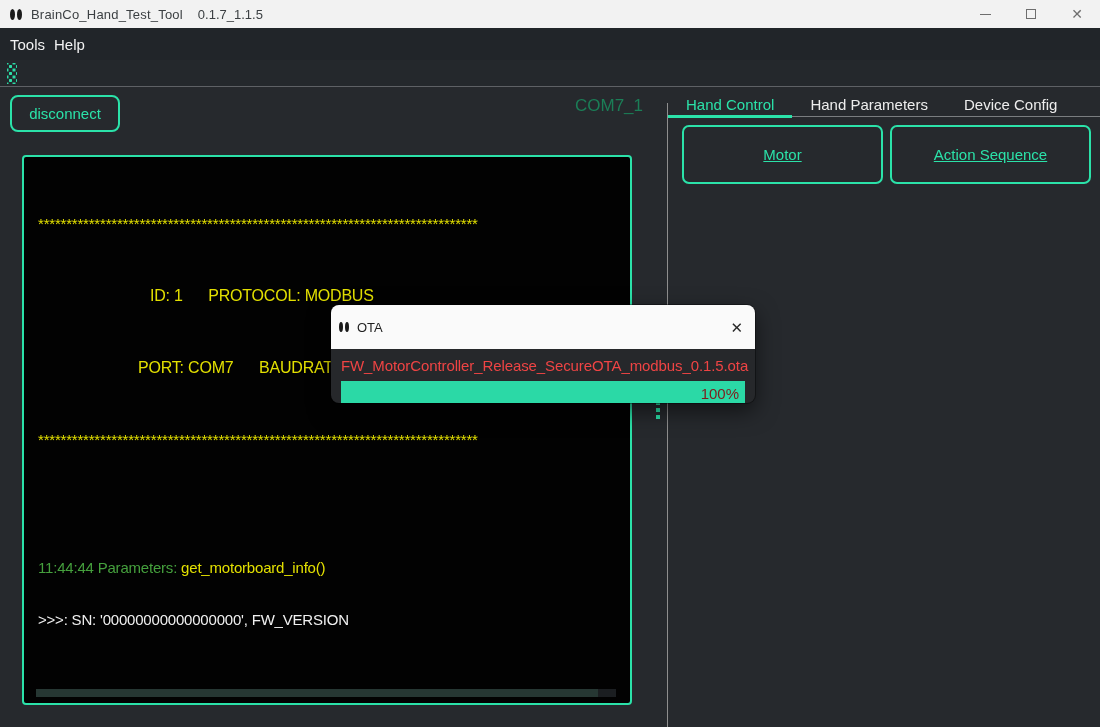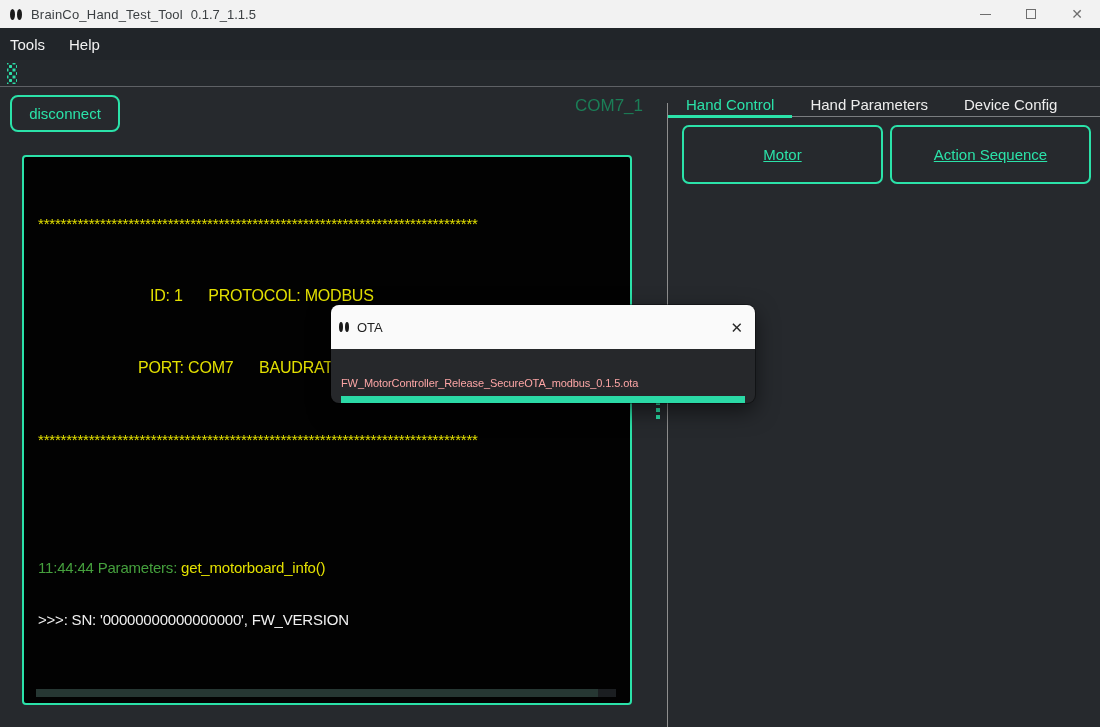--- a/index.html
+++ b/index.html
@@ -11,31 +11,31 @@
   }
 
   
   .titlebar {
     position:absolute; left:0; top:0; width:1100px; height:28px;
     background:#F2F2F2; display:flex; align-items:center; padding-left:10px;
   }
   .app-logo { display:flex; gap:2px; margin-right:9px; }
   .app-logo i { display:block; width:5px; height:11px; border-radius:50%; background:#1B1B1B; }
   .title-text { font-size:13px; color:#3C4043; letter-spacing:.2px; }
-  .title-version { font-size:13px; color:#3C4043; margin-left:8px; }
+  .title-version { font-size:13px; color:#3C4043; margin-left:15px; }
   .win-controls { position:absolute; right:0; top:0; height:28px; display:flex; }
   .win-btn { width:46px; height:28px; display:flex; align-items:center; justify-content:center; cursor:default; }
   .glyph-min { width:11px; height:0; border-bottom:1px solid #6E6E6E; }
   .glyph-max { width:10px; height:10px; border:1px solid #6E6E6E; background:transparent; }
   .glyph-close { font-size:14px; color:#6E6E6E; line-height:1; }
 
   
   .menubar {
     position:absolute; left:0; top:28px; width:1100px; height:32px;
-    background:#212529; display:flex; align-items:center; padding-left:10px; gap:24px;
+    background:#212529; display:flex; align-items:center; padding-left:10px; gap:9px;
   }
   .menu-item { color:#F2F2F2; font-size:15px; }
 
   
   .toolbar {
     position:absolute; left:0; top:60px; width:1100px; height:27px;
     background:#24282C; border-bottom:1px solid #5E6165;
   }
   .grip {
     position:absolute; left:7px; top:3px; width:10px; height:21px;
@@ -111,21 +111,21 @@
     overflow:hidden; z-index:10; background:#26282B;
   }
   .dialog-titlebar {
     height:44px; background:#FAFAFA; display:flex; align-items:center; padding:0 8px;
   }
   .dialog-logo { display:flex; gap:2px; margin-right:8px; }
   .dialog-logo i { display:block; width:4px; height:10px; border-radius:50%; background:#1B1B1B; }
   .dialog-title { font-size:13px; color:#1F1F1F; }
   .dialog-close { margin-left:auto; font-size:15px; color:#2A2A2A; line-height:1; cursor:pointer; padding:2px 4px; }
   .dialog-body { padding:8px 10px 0 10px; }
-  .ota-filename { color:#fca5a5; font-size:11px; letter-spacing:-0.1px; white-space:nowrap;margin-top:20px; }
+  .ota-filename { color:#ef4444; font-size:15px; letter-spacing:-0.1px; white-space:nowrap; }
   .progress {
     margin-top:7px; height:26px; background:#2BD9A6; position:relative;
   }
   .progress .pct {
     position:absolute; right:6px; top:0; height:26px; line-height:26px;
     color:#7f1d1d; font-size:15px;
   }
 </style>
 </head>
 <body>

